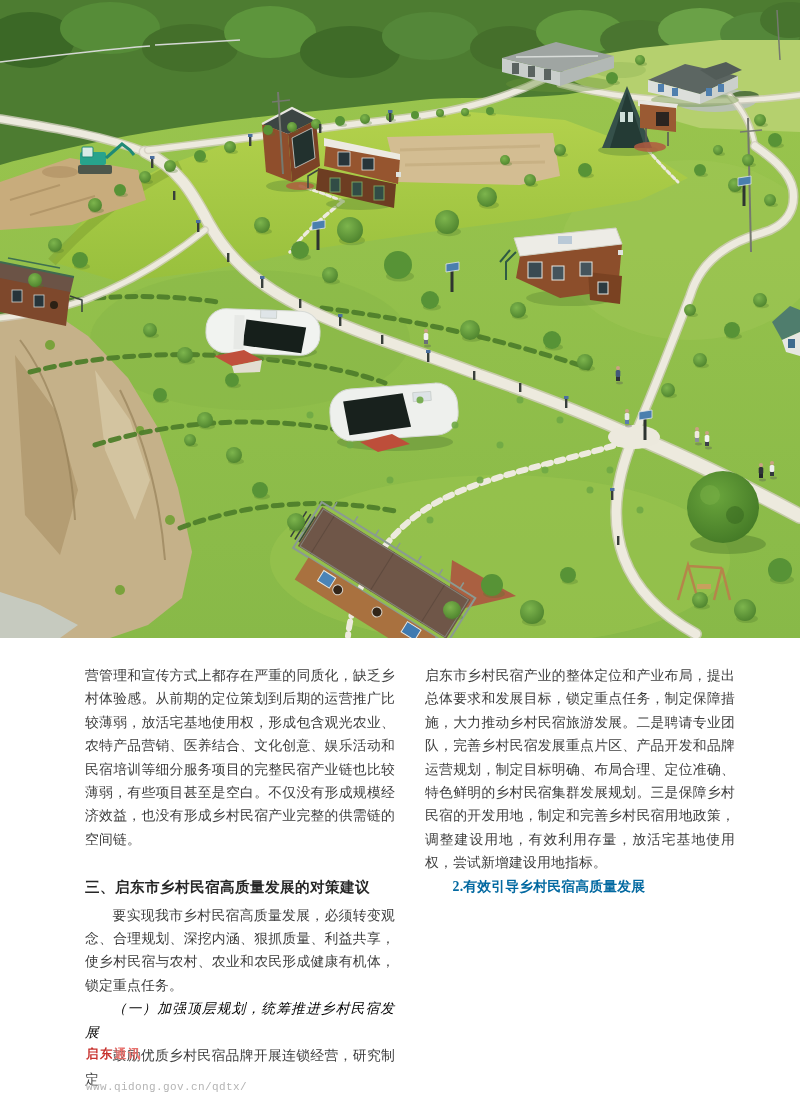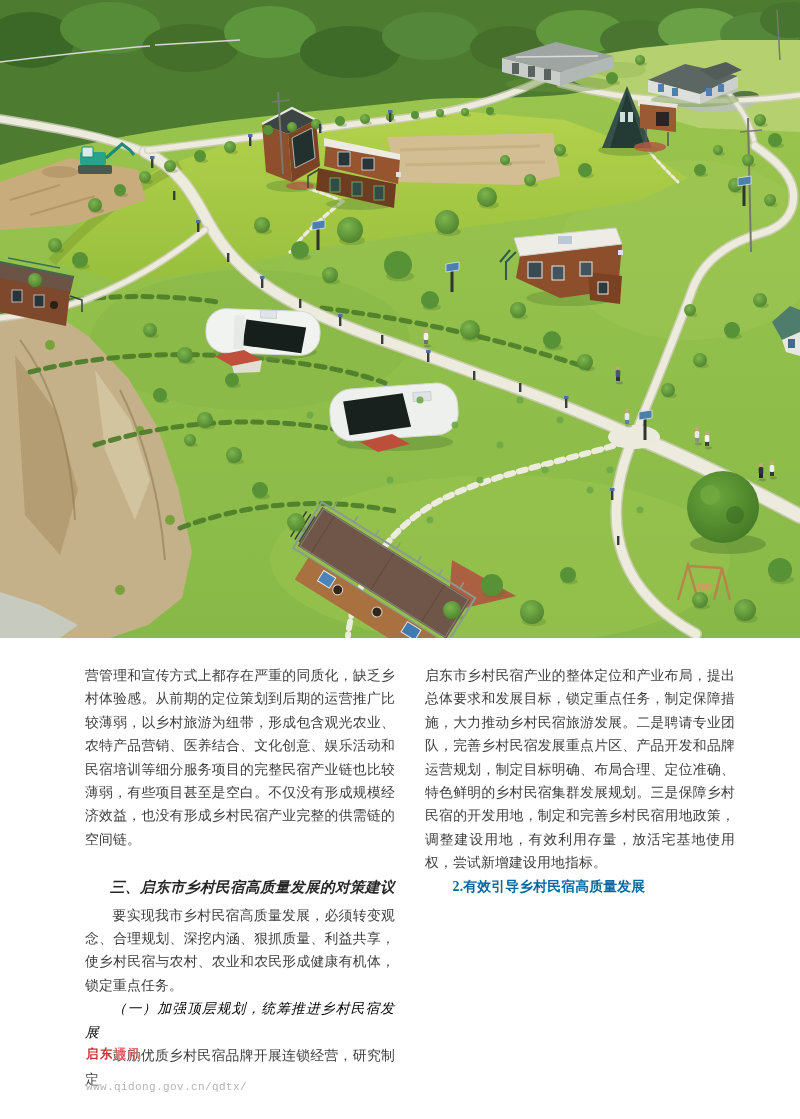--- a/index.html
+++ b/index.html
@@ -5,22 +5,22 @@
   html,body{margin:0;padding:0;background:#ffffff;}
   .page{position:relative;width:800px;height:1119px;background:#ffffff;overflow:hidden;
         font-family:"Liberation Serif","DejaVu Serif",serif;}
   .photo{position:absolute;top:0;left:0;width:800px;height:638px;margin:0;}
   .photo svg{display:block;width:800px;height:638px;}
   .content{position:absolute;top:664px;left:85px;width:650px;display:flex;gap:30px;}
   .col{width:310px;}
   .col p{margin:0;font-size:13.8px;line-height:23.4px;text-align:justify;
          text-justify:inter-ideograph;color:#3d3d3d;text-indent:2em;letter-spacing:.2px;}
   .col p.noindent{text-indent:0;}
-  .col h3{font-size:14.6px;font-weight:700;color:#262626;text-align:right;
-          margin:25px 0 4px;line-height:23.4px;letter-spacing:.4px;font-style:italic;}
+  .col h3{font-size:14.6px;font-weight:700;color:#262626;text-align:left;
+          margin:25px 0 4px;line-height:23.4px;letter-spacing:.4px;}
   .col p.kaiti{font-style:italic;letter-spacing:.9px;color:#000000;}
   .col p.bold{font-weight:700;font-style:normal;color:#0369a1;}
   footer{position:absolute;left:86px;top:1048px;font-family:Liberation Mono, monospace;}
   .logo{font-size:12.5px;font-weight:700;letter-spacing:1.5px;line-height:14px;}
   .logo .logo-a{color:#c8332f;}
   .logo .logo-b{color:#e8716d;}
   .url{font-size:11px;color:#b4b4b4;margin-top:19px;letter-spacing:.4px;}
 </style>
 </head>
 <body>
@@ -521,21 +521,21 @@
           <ellipse cx="619.5" cy="383" rx="3.5" ry="1.4" fill="#555" opacity="0.35"></ellipse>
           <rect x="616" y="376" width="4" height="5" fill="#2e3338"></rect>
           <rect x="615.7" y="370" width="4.6" height="7" rx="1.5" fill="#44597a"></rect>
           <circle cx="618" cy="368" r="2" fill="#caa184"></circle>
         </g>
     </svg>
   </figure>
 
   <main class="content">
     <section class="col">
-      <p class="noindent">营管理和宣传方式上都存在严重的同质化，缺乏乡村体验感。从前期的定位策划到后期的运营推广比较薄弱，以乡村旅游为纽带，形成包含观光农业、农特产品营销、医养结合、文化创意、娱乐活动和民宿培训等细分服务项目的完整民宿产业链也比较薄弱，有些项目甚至是空白。不仅没有形成规模经济效益，也没有形成乡村民宿产业完整的供需链的空间链。</p>
+      <p class="noindent">营管理和宣传方式上都存在严重的同质化，缺乏乡村体验感。从前期的定位策划到后期的运营推广比较薄弱，放活宅基地使用权，形成包含观光农业、农特产品营销、医养结合、文化创意、娱乐活动和民宿培训等细分服务项目的完整民宿产业链也比较薄弱，有些项目甚至是空白。不仅没有形成规模经济效益，也没有形成乡村民宿产业完整的供需链的空间链。</p>
       <h3>三、启东市乡村民宿高质量发展的对策建议</h3>
       <p>要实现我市乡村民宿高质量发展，必须转变观念、合理规划、深挖内涵、狠抓质量、利益共享，使乡村民宿与农村、农业和农民形成健康有机体，锁定重点任务。</p>
       <p class="kaiti">（一）加强顶层规划，统筹推进乡村民宿发展</p>
       <p>鼓励优质乡村民宿品牌开展连锁经营，研究制定</p>
     </section>
     <section class="col">
       <p class="noindent">启东市乡村民宿产业的整体定位和产业布局，提出总体要求和发展目标，锁定重点任务，制定保障措施，大力推动乡村民宿旅游发展。二是聘请专业团队，完善乡村民宿发展重点片区、产品开发和品牌运营规划，制定目标明确、布局合理、定位准确、特色鲜明的乡村民宿集群发展规划。三是保障乡村民宿的开发用地，制定和完善乡村民宿用地政策，调整建设用地，有效利用存量，放活宅基地使用权，尝试新增建设用地指标。</p>
       <p class="bold">2.有效引导乡村民宿高质量发展</p>
     </section>
   </main>

